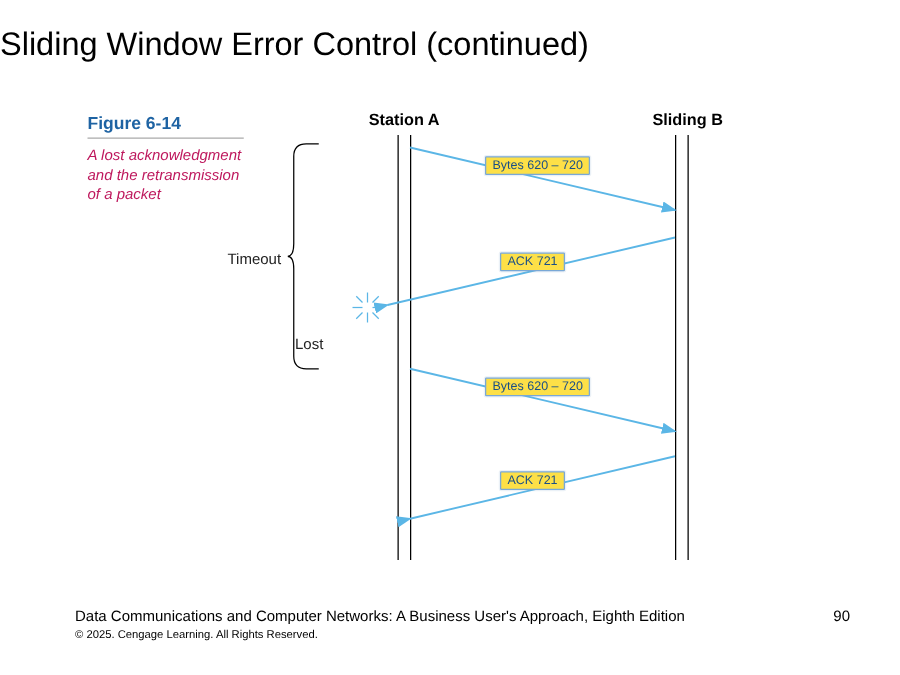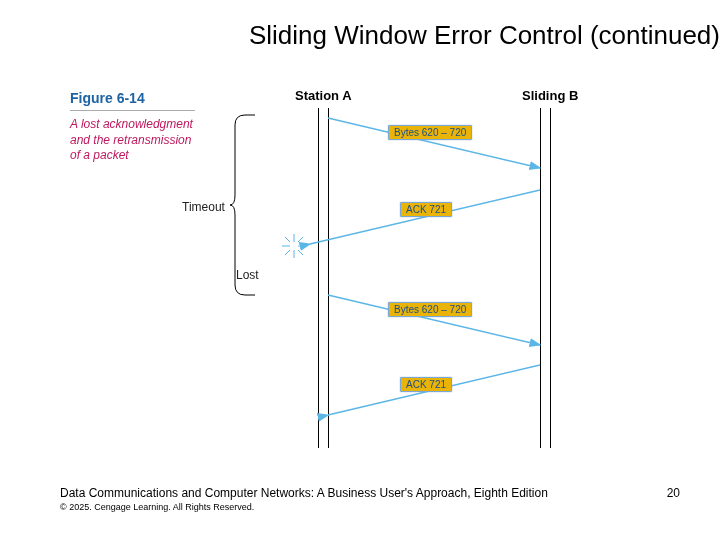--- a/index.html
+++ b/index.html
@@ -11,21 +11,21 @@
     font-family: Arial, Helvetica, sans-serif;
     color: #000;
     position: relative;
     overflow: hidden;
   }
   .slide-title {
     position: absolute;
     top: 20px;
     left: 0;
     right: 0;
-    text-align: right;
+    text-align: left;
     font-size: 26px;
     font-weight: 400;
   }
   .figure-area {
     position: absolute;
     left: 70px;
     top: 80px;
     width: 560px;
     height: 390px;
   }
@@ -93,21 +93,21 @@
     height: 340px;
     border-left: 1.5px solid #000;
   }
   .vA-left  { left: 248px; }
   .vA-right { left: 258px; }
   .vB-left  { left: 470px; }
   .vB-right { left: 480px; }
 
   .msg-box {
     position: absolute;
-    background: #eab308;
+    background: #fde047;
     border: 1px solid #7aa8d6;
     color: #1a4f87;
     font-size: 10px;
     padding: 1px 5px;
     white-space: nowrap;
     border-radius: 1px;
     box-shadow: 0 0 0 1px rgba(120,160,200,0.15);
   }
 
   .footer {
@@ -194,14 +194,14 @@
   <div class="msg-box" style="left:318px; top:45px;">Bytes 620 – 720</div>
   <div class="msg-box" style="left:330px; top:122px;">ACK 721</div>
   <div class="msg-box" style="left:318px; top:222px;">Bytes 620 – 720</div>
   <div class="msg-box" style="left:330px; top:297px;">ACK 721</div>
 
 </div>
 
 <div class="footer">
   <div class="footer-main">Data Communications and Computer Networks: A Business User's Approach, Eighth Edition</div>
   <div class="footer-sub">© 2025. Cengage Learning. All Rights Reserved.</div>
-  <div class="page-num">20</div>
+  <div class="page-num">90</div>
 </div>
 
 </body></html>

